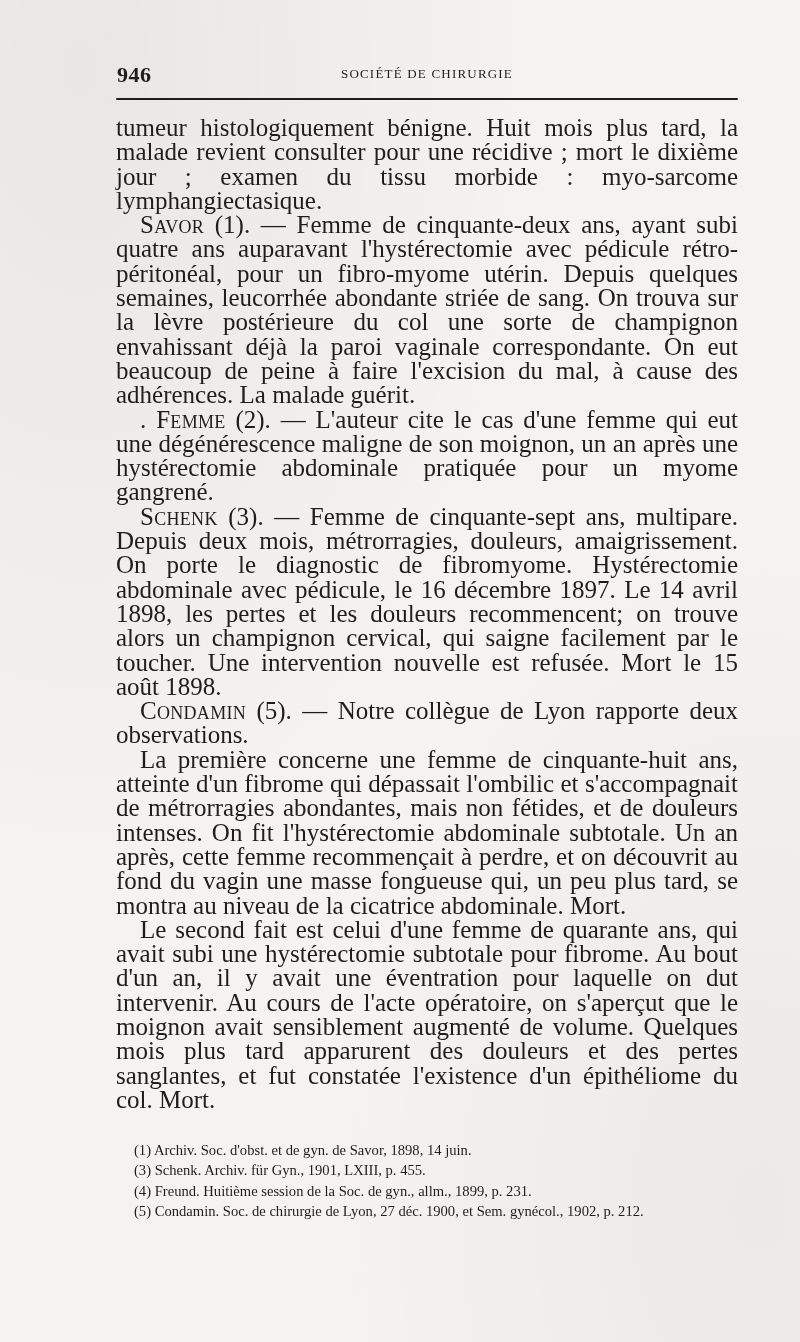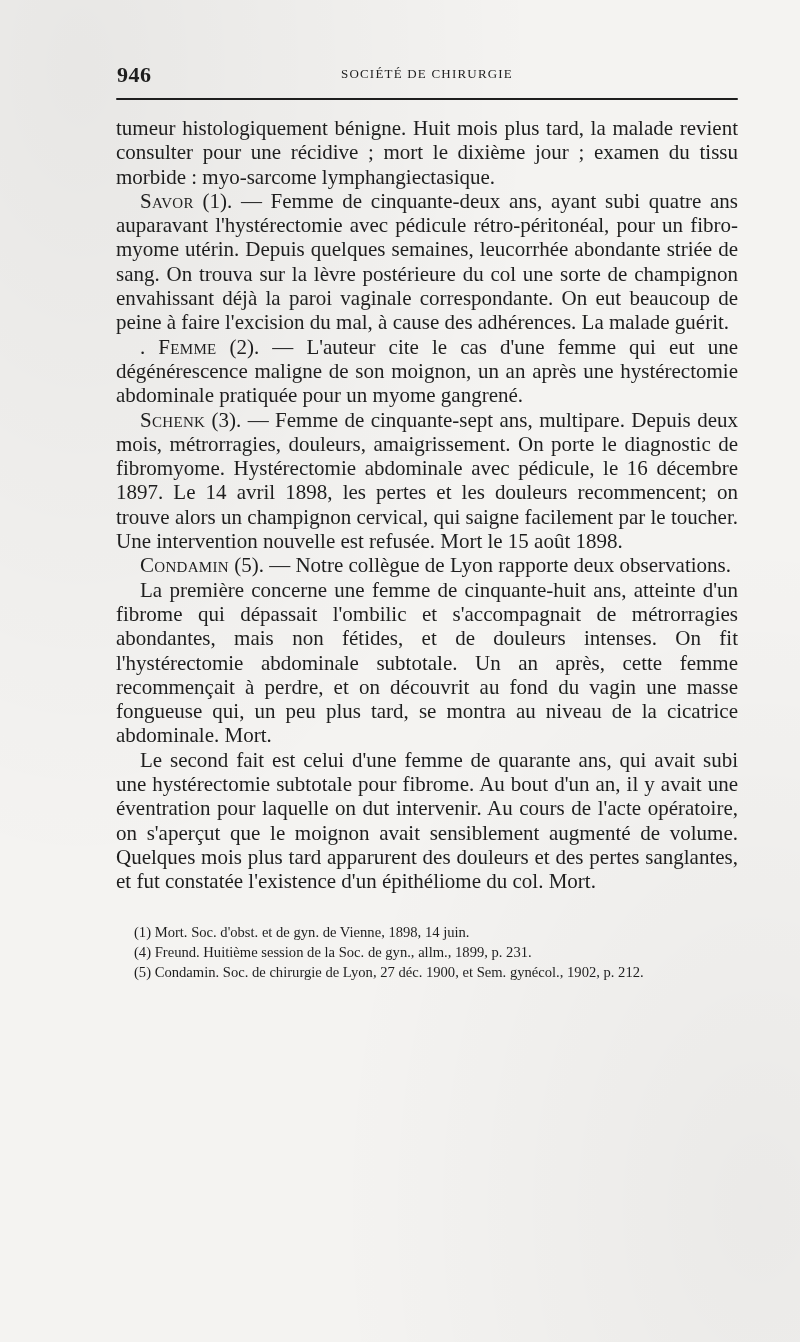--- a/index.html
+++ b/index.html
@@ -48,21 +48,21 @@
       text-transform: uppercase;
     }
     .head-rule {
       height: 2px;
       background: #1e1e1e;
       margin-top: 10px;
       border-radius: 1px;
     }
     .body-text {
       margin-top: 16px;
-      font-size: 21px;
+      font-size: 25px;
       line-height: 24.3px;
       text-align: justify;
       hyphens: manual;
     }
     .para {
       margin: 0;
     }
     .para.indent {
       text-indent: 24px;
     }
@@ -106,18 +106,19 @@
 
     <p class="para indent"><span class="name">Condamin</span><span> (5). — </span><span>Notre collègue de Lyon rapporte deux observations.</span></p>
 
     <p class="para indent"><span>La première concerne une femme de cinquante-huit ans, atteinte d'un fibrome qui dépassait l'ombilic et s'accompagnait de métrorragies abondantes, mais non fétides, et de douleurs intenses. On fit l'hystérectomie abdominale subtotale. Un an après, cette femme recommençait à perdre, et on découvrit au fond du vagin une masse fongueuse qui, un peu plus tard, se montra au niveau de la cicatrice abdominale. Mort.</span></p>
 
     <p class="para indent"><span>Le second fait est celui d'une femme de quarante ans, qui avait subi une hystérectomie subtotale pour fibrome. Au bout d'un an, il y avait une éventration pour laquelle on dut intervenir. Au cours de l'acte opératoire, on s'aperçut que le moignon avait sensiblement augmenté de volume. Quelques mois plus tard apparurent des douleurs et des pertes sanglantes, et fut constatée l'existence d'un épithéliome du col. Mort.</span></p>
 
   </div>
 
   <div class="footnotes">
-    <p class="fn"><span>(1) </span><span>Mort. </span><span class="it">Soc. d'obst. et de gyn. de Vienne</span><span>, 1898, 14 juin.</span></p>
+    <p class="fn"><span>(1) </span><span>Archiv. </span><span class="it">Soc. d'obst. et de gyn. de Savor</span><span>, 1898, 14 juin.</span></p>
+    <p class="fn"><span>(3) </span><span>Schenk. </span><span class="it">Archiv. für Gyn.</span><span>, 1901, LXIII, p. 455.</span></p>
     <p class="fn"><span>(4) </span><span>Freund. Huitième session de la </span><span class="it">Soc. de gyn., allm.</span><span>, 1899, p. 231.</span></p>
     <p class="fn"><span>(5) </span><span>Condamin. </span><span class="it">Soc. de chirurgie de Lyon</span><span>, 27 déc. 1900, et </span><span class="it">Sem. gynécol.</span><span>, 1902, p. 212.</span></p>
   </div>
 
 </div>
 
 </body></html>

